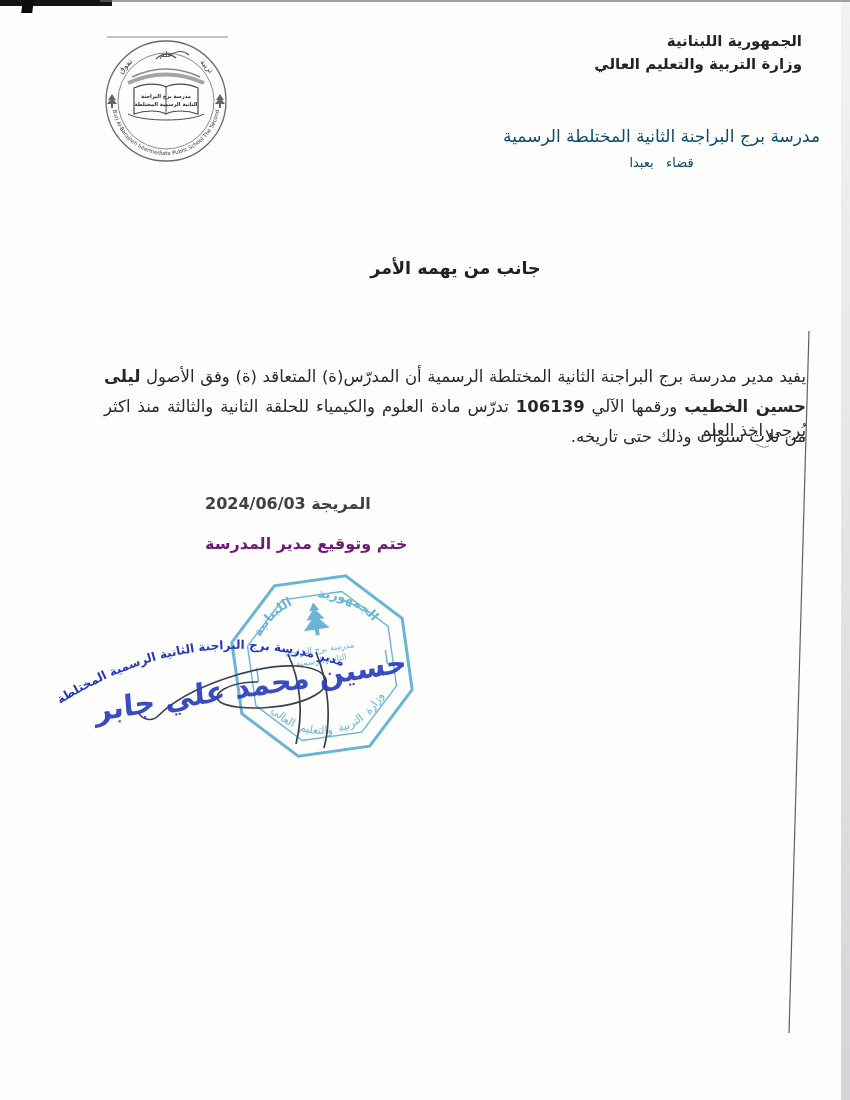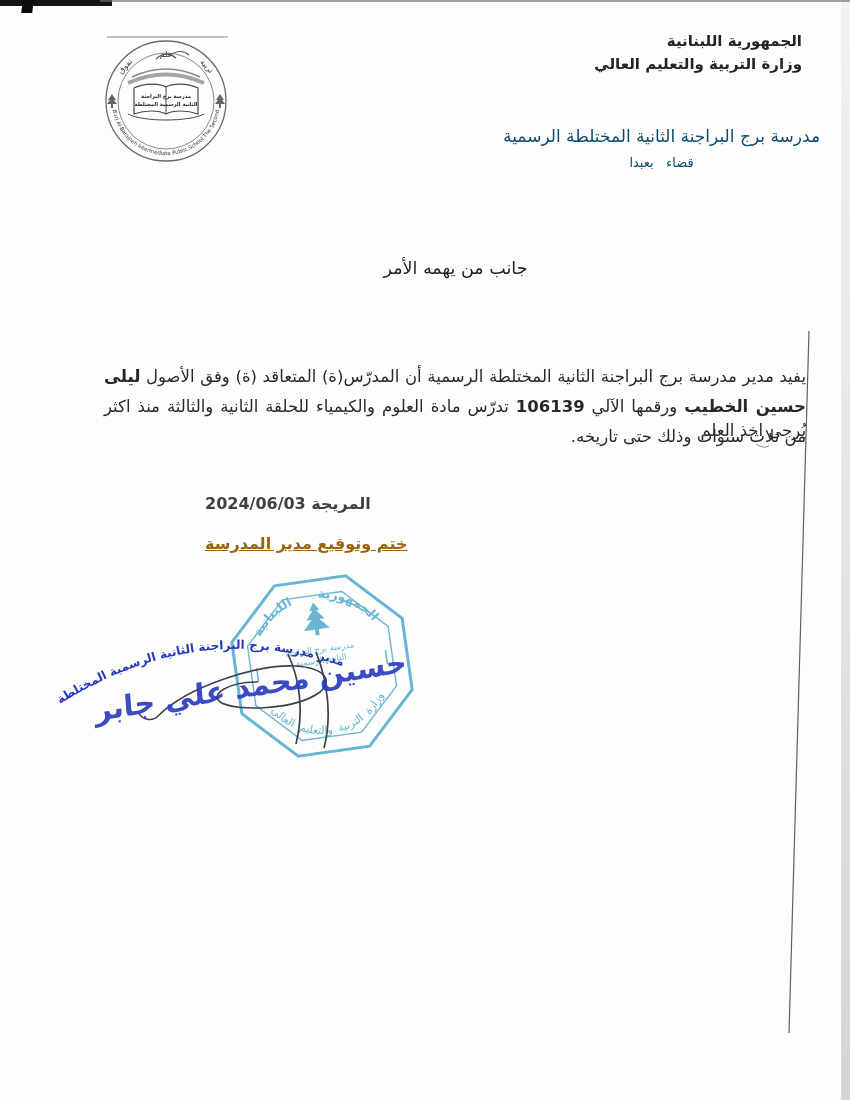--- a/index.html
+++ b/index.html
@@ -17,27 +17,27 @@
   
   .gov-header { position:absolute; top:30px; right:48px; text-align:right; direction:rtl;
     font-weight:bold; font-size:15px; line-height:23px; color:#23232b; }
   .school-block { position:absolute; top:126px; right:30px; direction:rtl; text-align:right;
     font-size:17px; color:#0c4a6e; }
   .school-district { text-align:center; font-size:13px; margin-top:9px; white-space:pre; }
   
   .seal { position:absolute; left:98px; top:28px; width:136px; height:140px; }
   
   .subject { position:absolute; top:258px; left:105px; width:701px; text-align:center;
-    font-weight:normal; font-size:17.5px; direction:rtl; color:#1f1f27; }
+    font-weight:bold; font-size:17.5px; direction:rtl; color:#1f1f27; }
   
   .letter-body { position:absolute; top:330px; right:44px; width:702px; direction:rtl;
     text-align:justify; font-size:16.5px; line-height:30px; color:#26262e;margin-top:32px; }
   .letter-note { position:absolute; top:421px; right:44px; direction:rtl; font-size:16.5px; color:#26262e;text-align:right; }
   .date-line { position:absolute; top:494px; left:205px; direction:rtl; font-weight:bold; font-size:16px; color:#404040; }
-  .stamp-caption { position:absolute; top:534px; left:205px; direction:rtl; font-weight:bold; font-size:16px; color:#a16207;text-decoration:underline; }
+  .stamp-caption { position:absolute; top:534px; left:205px; direction:rtl; font-weight:bold; font-size:16px; color:#701a75; }
   
   .octagon-stamp { position:absolute; left:226px; top:570px; width:192px; height:192px;
     transform:rotate(-8deg); opacity:.85; }
   .role-arc { position:absolute; left:56px; top:608px; width:292px; height:112px; }
   .sig-squiggle { position:absolute; left:128px; top:652px; width:235px; height:105px; }
   .sig-name { position:absolute; left:95px; top:694px; direction:rtl; width:max-content;
     font-size:29px; font-weight:bold; color:#2a3cc0; transform:rotate(-9deg) skewX(-5deg);
     transform-origin:left center; letter-spacing:1px; opacity:.92; }
   .fold-overlay { position:absolute; left:0; top:0; width:850px; height:1100px; pointer-events:none; }
   b { font-weight:bold; }

